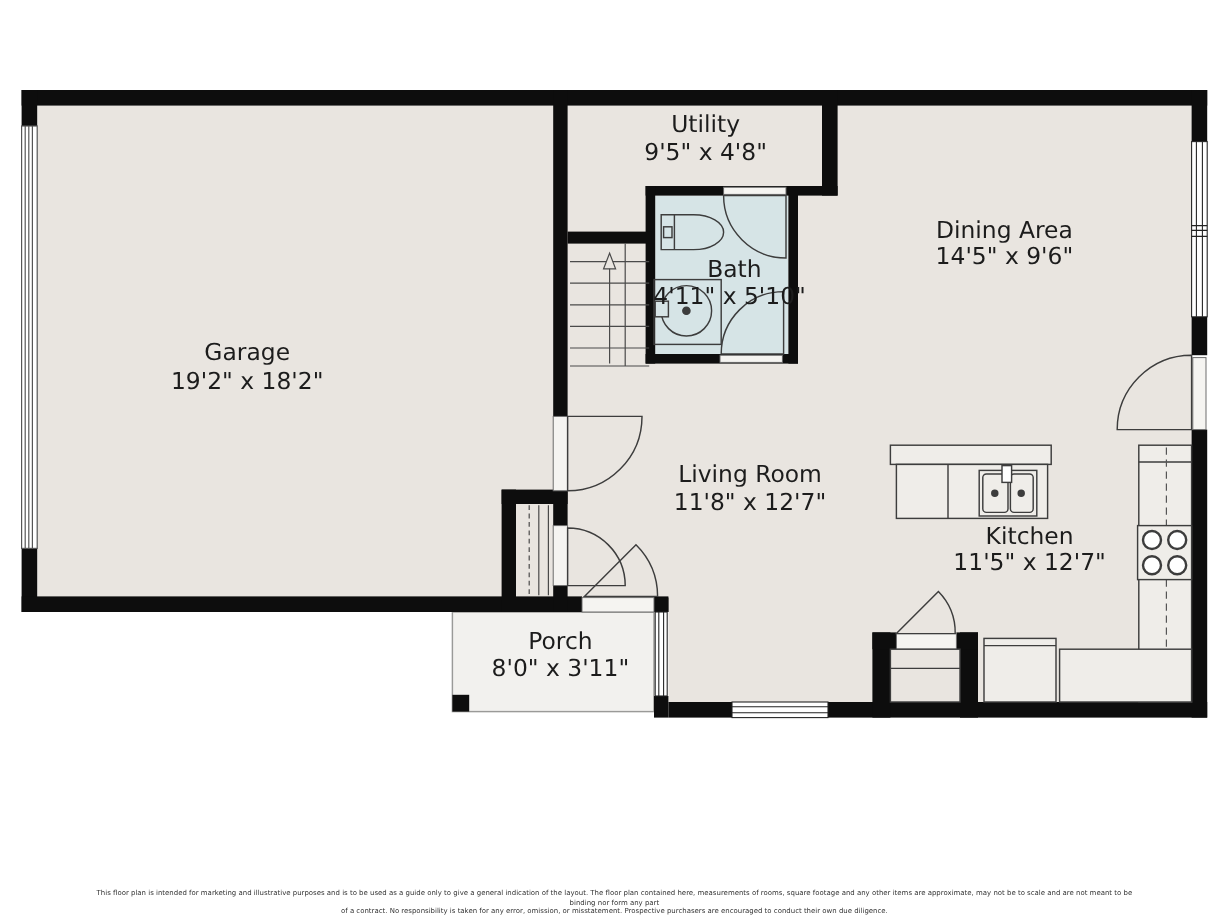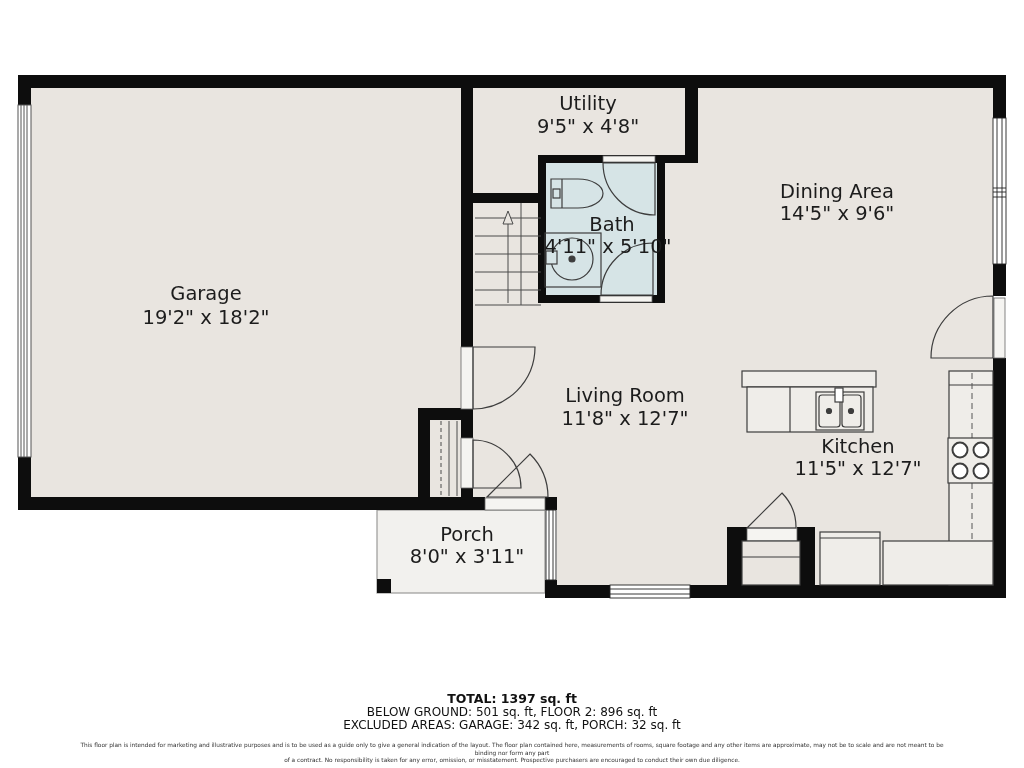--- a/index.html
+++ b/index.html
@@ -204,24 +204,19 @@
         <text class="room-name" x="858" y="453">Kitchen</text>
         <text class="room-dims" x="858" y="475">11'5" x 12'7"</text>
       </g>
       <g>
         <text class="room-name" x="467" y="541">Porch</text>
         <text class="room-dims" x="467" y="563">8'0" x 3'11"</text>
       </g>
     </g>
   </svg>
 
-  <div class="summary">
-    <div class="total">TOTAL: 1397 sq. ft</div>
-    <div class="sub">BELOW GROUND: 501 sq. ft, FLOOR 2: 896 sq. ft</div>
-    <div class="sub">EXCLUDED AREAS: GARAGE: 342 sq. ft, PORCH: 32 sq. ft</div>
-  </div>
 
   <div class="disclaimer">
     <div>This floor plan is intended for marketing and illustrative purposes and is to be used as a guide only to give a general indication of the layout. The floor plan contained here, measurements of rooms, square footage and any other items are approximate, may not be to scale and are not meant to be binding nor form any part</div>
     <div>of a contract. No responsibility is taken for any error, omission, or misstatement. Prospective purchasers are encouraged to conduct their own due diligence.</div>
   </div>
 
 </div>
 
 </body></html>

